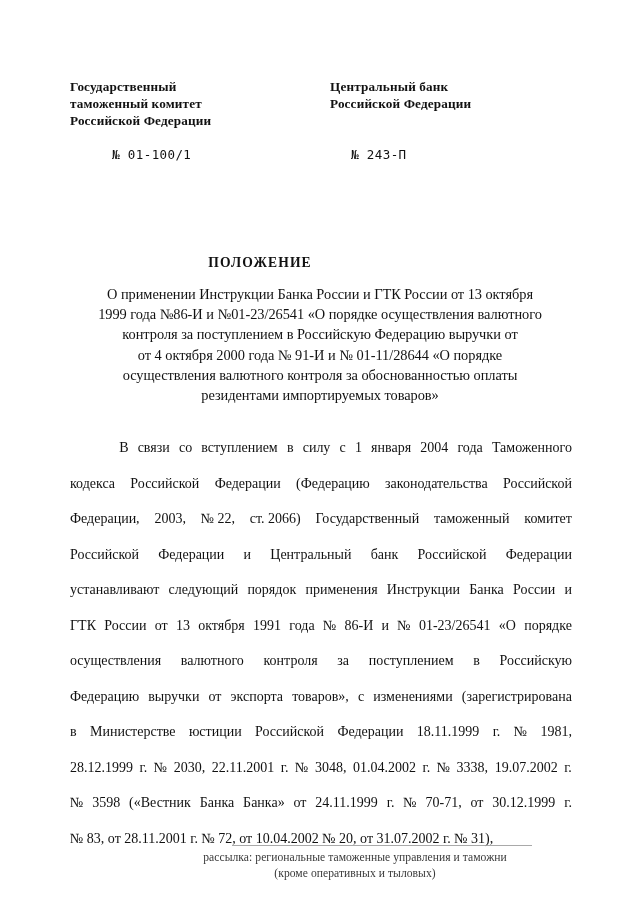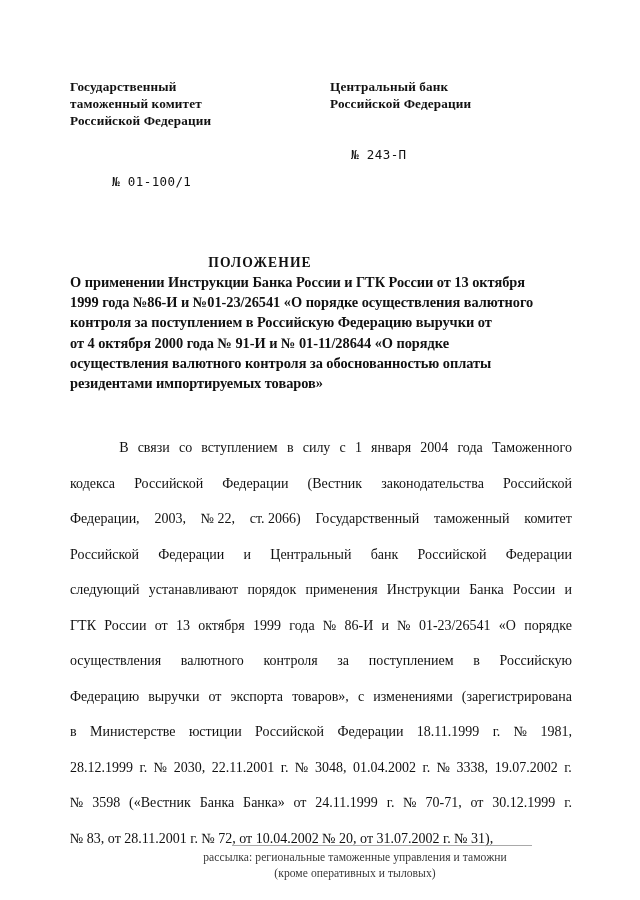--- a/index.html
+++ b/index.html
@@ -47,21 +47,21 @@
   }
 
   .docnums {
     position: absolute;
     left: 70px;
     top: 145px;
     width: 500px;
     display: flex;
   }
   .dn-col { width: 50%; }
-  .dn-col.left { padding-left: 42px; margin-top: 27px; }
+  .dn-col.left { padding-left: 42px; }
   .dn-col.right { padding-left: 20px; }
   .dn-text {
     font-family: "DejaVu Sans Mono", "Liberation Mono", monospace;
     font-size: 12.5px;
     letter-spacing: 0.4px;
     white-space: nowrap;
   }
 
   
   .dateline {
@@ -86,24 +86,24 @@
     top: 255px;
     width: 520px;
     text-align: center;
     font-weight: bold;
     font-size: 13.6px;
     letter-spacing: 1.1px;
   }
   .title {
     position: absolute;
     left: 70px;
-    top: 272px;
+    top: 284px;
     width: 500px;
-    text-align: left;
-    font-weight: bold;
+    text-align: center;
+    font-weight: normal;
     font-size: 14.4px;
     line-height: 20.2px;
     letter-spacing: -0.05px;
   }
   .title .tline { display: block; white-space: nowrap; }
 
   
   .body-text {
     position: absolute;
     left: 70px;
@@ -201,21 +201,21 @@
         <span>1</span>
         <span>января</span>
         <span>2004</span>
         <span>года</span>
         <span>Таможенного</span>
       </span>
       <span class="bline just">
         <span>кодекса</span>
         <span>Российской</span>
         <span>Федерации</span>
-        <span>(Вестник</span>
+        <span>(Федерацию</span>
         <span>законодательства</span>
         <span>Российской</span>
       </span>
       <span class="bline just">
         <span>Федерации,</span>
         <span>2003,</span>
         <span>№ 22,</span>
         <span>ст. 2066)</span>
         <span>Государственный</span>
         <span>таможенный</span>
@@ -224,36 +224,36 @@
       <span class="bline just">
         <span>Российской</span>
         <span>Федерации</span>
         <span>и</span>
         <span>Центральный</span>
         <span>банк</span>
         <span>Российской</span>
         <span>Федерации</span>
       </span>
       <span class="bline just">
+        <span>устанавливают</span>
         <span>следующий</span>
-        <span>устанавливают</span>
         <span>порядок</span>
         <span>применения</span>
         <span>Инструкции</span>
         <span>Банка</span>
         <span>России</span>
         <span>и</span>
       </span>
       <span class="bline just">
         <span>ГТК</span>
         <span>России</span>
         <span>от</span>
         <span>13</span>
         <span>октября</span>
-        <span>1999</span>
+        <span>1991</span>
         <span>года</span>
         <span>№</span>
         <span>86-И</span>
         <span>и</span>
         <span>№</span>
         <span>01-23/26541</span>
         <span>«О</span>
         <span>порядке</span>
       </span>
       <span class="bline just">

